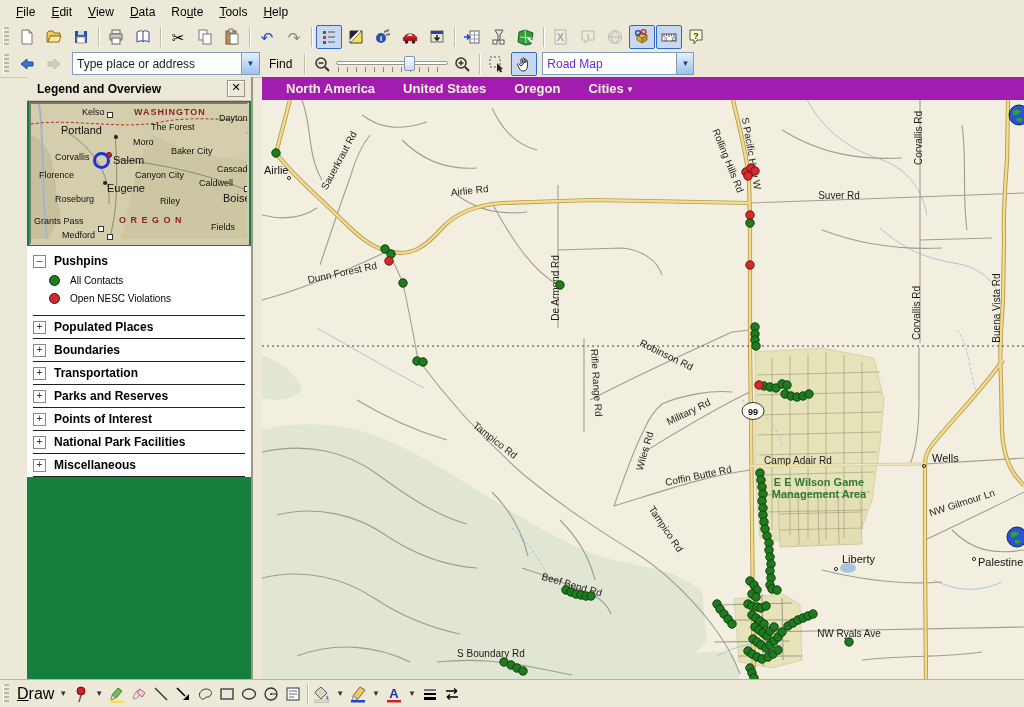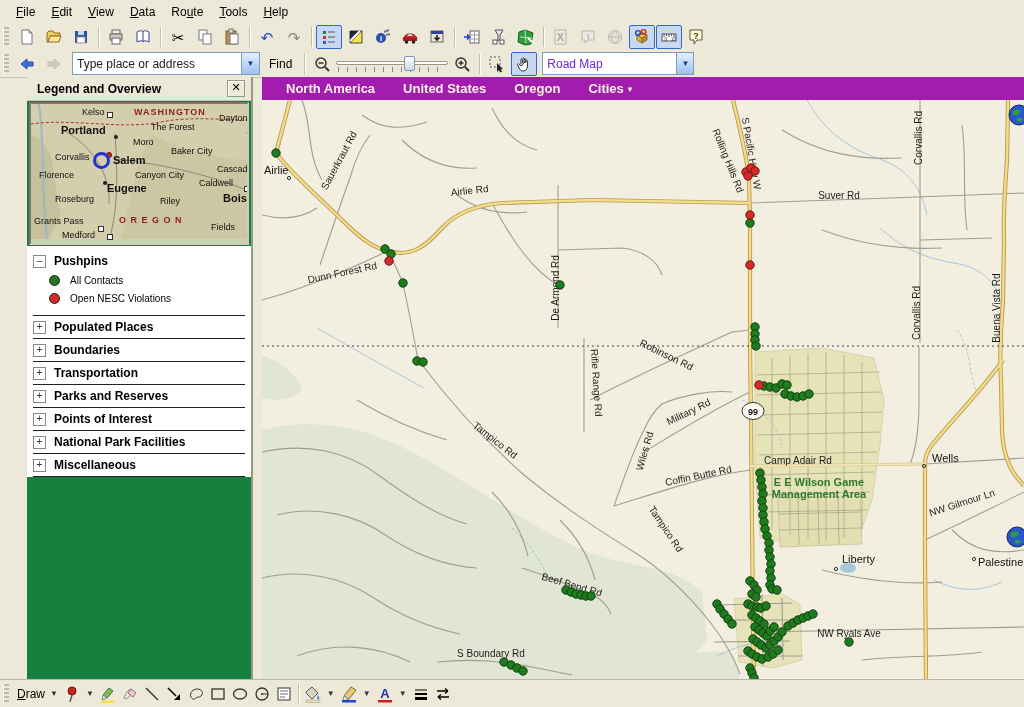--- a/index.html
+++ b/index.html
@@ -26,21 +26,21 @@
   .slider .ticks{position:absolute;left:2px;right:2px;top:13px;height:5px;background:repeating-linear-gradient(90deg,#8a8678 0 1px,transparent 1px 9px);}
   .slider .thumb{position:absolute;top:2px;left:60%;width:9px;height:13px;background:linear-gradient(#fdfdfb,#cfd8e8);border:1px solid #7a96b8;border-radius:2px;}
   .glyph{font-size:15px;line-height:1;}
   
   .left-panel{position:absolute;left:0;top:77px;width:226px;bottom:27px;background:#15803d;border-right:2px solid #9b9784;box-sizing:border-box;margin-left:27px;}
   .panel-head{height:23px;background:#ece9d8;display:flex;align-items:center;justify-content:space-between;padding:0 6px 0 10px;border-bottom:1px solid #c9c5b5;}
   .panel-title{font-size:12px;font-weight:bold;color:#000;}
   .close-btn{width:16px;height:15px;background:#ece9d8;border:1px solid #9b9784;box-shadow:inset 1px 1px 0 #fff;font-size:11px;line-height:13px;text-align:center;color:#000;}
   .overview{position:relative;height:139px;margin:1px 2px;border:2px inset #cfcaba;background:#d5cead;overflow:hidden;}
   .ov-label{position:absolute;font-size:9px;color:#111;white-space:nowrap;}
-  .ov-label.bold{font-weight:bold;font-size:11px;}
+  .ov-label.bold{font-weight:normal;font-size:11px;}
   .ov-region{position:absolute;font-size:9px;font-weight:bold;color:#8b1f1f;letter-spacing:1px;white-space:nowrap;}
   .legend-list{padding:4px 6px 0 6px;background:#fff;}
   .lg-sec{border-bottom:1px solid #222;padding:4px 0 4px 0;}
   .lg-head{display:flex;align-items:center;gap:8px;}
   .lg-box{width:11px;height:11px;border:1px solid #888;font-size:10px;line-height:10px;text-align:center;color:#333;background:#fff;flex:none;}
   .lg-label{font-size:12px;font-weight:bold;color:#000;}
   .lg-item{display:flex;align-items:center;gap:10px;margin:7px 0 7px 16px;}
   .lg-dot{width:9px;height:9px;border-radius:50%;border:1px solid #222;flex:none;}
   .lg-item-label{font-size:10px;color:#000;}
   
@@ -52,21 +52,21 @@
   .scale-checker{height:7px;border:1px solid #555;background:repeating-linear-gradient(90deg,#3a3a3a 0 11px,#f2f2f2 11px 22px);}
   .scale-labels{display:flex;justify-content:space-between;font-size:10px;color:#fdfbef;margin-top:0px;}
   .map-canvas{position:absolute;left:0;top:23px;right:0;bottom:0;background:#f3efe0;}
   svg text{font-family:"Liberation Sans",sans-serif;}
   .rlab{font-size:10px;fill:#1c1c1c;text-anchor:middle;}
   .town{font-size:11px;fill:#111;}
   .area{font-size:11px;font-weight:bold;fill:#2f7a2f;text-anchor:middle;}
   .shield-t{font-size:9px;font-weight:bold;fill:#111;text-anchor:middle;}
   
   .drawbar{position:absolute;left:0;right:0;bottom:0;height:27px;background:#ece9d8;border-top:1px solid #b9b5a5;display:flex;align-items:center;}
-  .draw-label{font-size:12px;padding:0 2px 0 4px;}
+  .draw-label{font-size:16px;padding:0 2px 0 4px;}
   .caret-sm{font-size:8px;color:#333;padding:0 3px;}
   .dico{width:22px;height:20px;display:flex;align-items:center;justify-content:center;}
 </style>
 </head>
 <body>
 
 <div class="app">
 
   <div class="menubar">
       <span class="menu-item"><span style="text-decoration: underline;">F</span><span>i</span><span>l</span><span>e</span></span>

